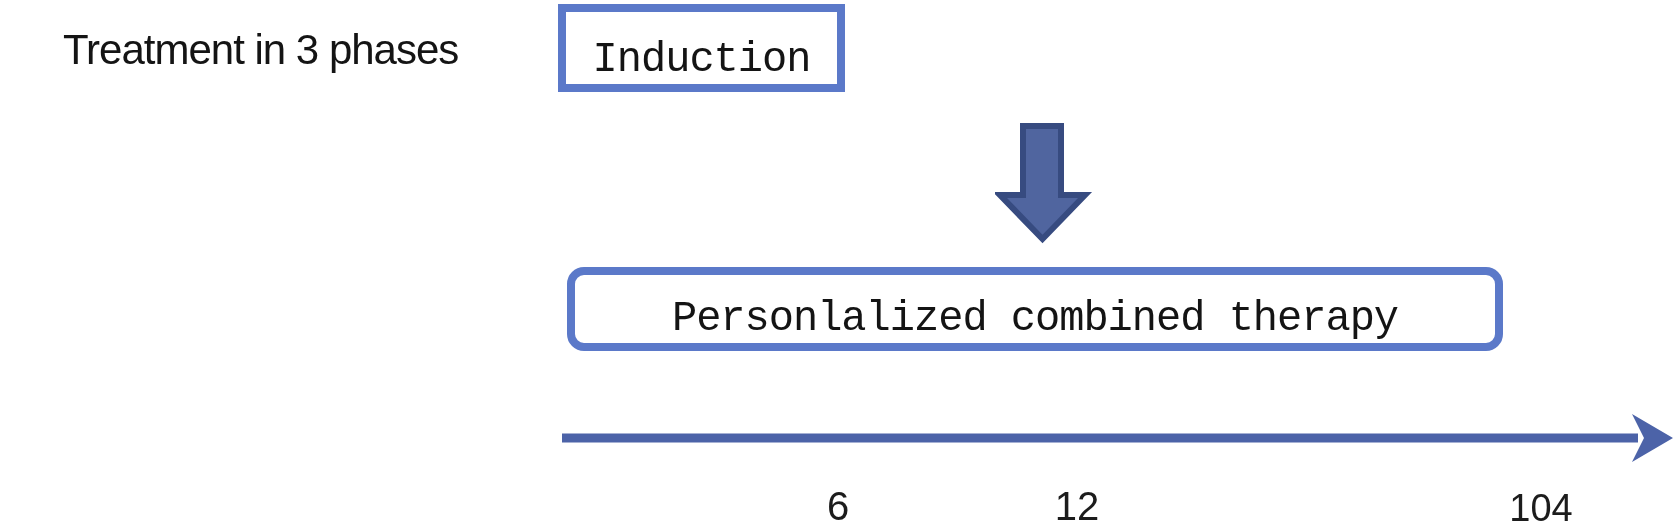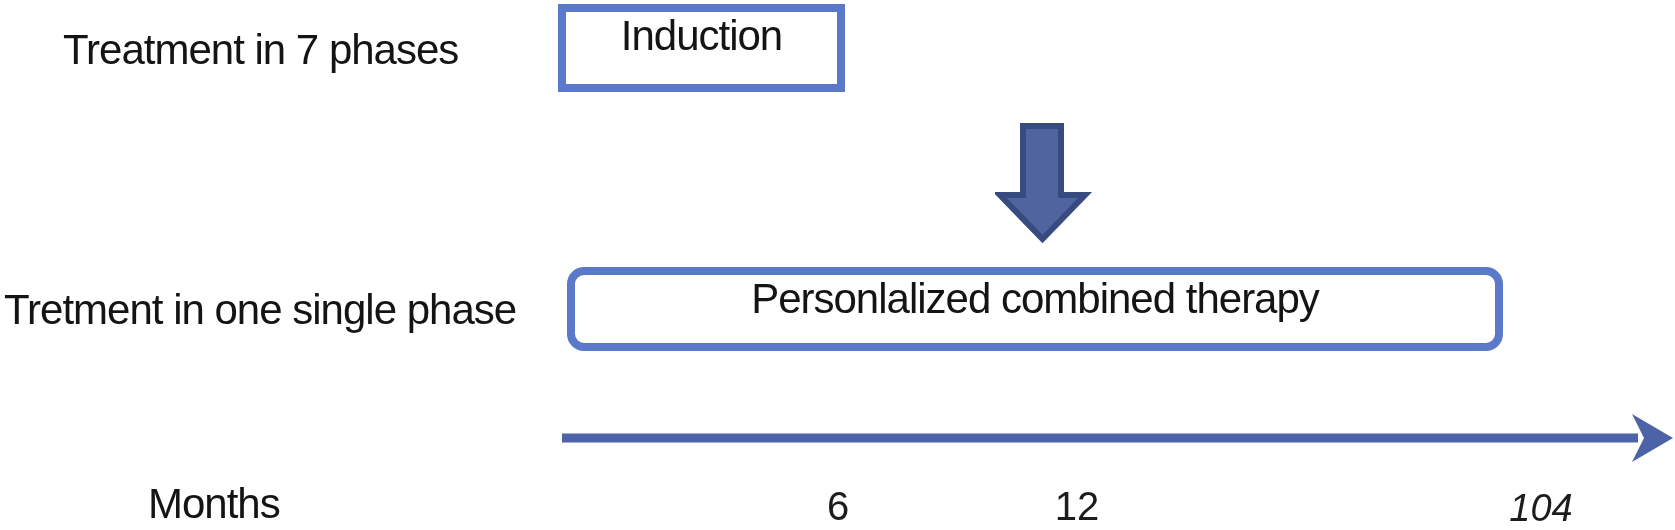--- a/index.html
+++ b/index.html
@@ -22,25 +22,26 @@
     letter-spacing: -1px;
     white-space: nowrap;
     color: #141414;
   }
   .phase-box {
     position: absolute;
     box-sizing: border-box;
     border: 8px solid #5b79c9;
     background: #ffffff;
     display: flex;
-    align-items: flex-start;
+    align-items: flex-end;
     justify-content: center;
     font-size: 42px;
     letter-spacing: -1px;
     color: #141414;
+    font-family: Liberation Mono, monospace;
   }
   #box-induction   { left: 558px; top: 4px;  width: 287px; height: 88px; }
   #box-maintenance { left: 845px; top: 4px;  width: 658px; height: 88px; }
   #box-personalized{ left: 567px; top: 267px; width: 936px; height: 84px; border-radius: 17px; }
 
   #label-row1 { left: 63px;  top: 26px; }
   #label-row2 { left: 4px;   top: 286px; }
 
   #down-arrow { position: absolute; left: 995px; top: 118px; }
   #timeline   { position: absolute; left: 550px; top: 405px; }
@@ -55,50 +56,48 @@
 
   .tick {
     position: absolute;
     font-size: 40px;
     color: #1c1c1c;
     text-align: center;
     white-space: nowrap;
   }
   #tick-6   { left: 808px;  top: 484px; width: 60px; }
   #tick-12  { left: 1047px; top: 484px; width: 60px; }
-  #tick-104 { left: 1498px; top: 487px; width: 86px; font-size: 38px; font-style: italic; }
+  #tick-104 { left: 1498px; top: 487px; width: 86px; font-size: 38px; }
 </style>
 </head>
 <body>
 
 <div class="canvas">
 
-  <div class="row-label" id="label-row1">Treatment in 7 phases</div>
+  <div class="row-label" id="label-row1">Treatment in 3 phases</div>
 
   <div class="phase-box" id="box-induction">
     <span>Induction</span>
   </div>
 
 
   <svg id="down-arrow" width="100" height="128" viewBox="0 0 100 128">
     <polygon points="28,8 66,8 66,77 90,77 47.5,121 5,77 28,77" fill="#50659f" stroke="#374b80" stroke-width="6" stroke-linejoin="miter"></polygon>
   </svg>
 
-  <div class="row-label" id="label-row2">Tretment in one single phase</div>
 
   <div class="phase-box" id="box-personalized">
     <span>Personlalized combined therapy</span>
   </div>
 
   <svg id="timeline" width="1125" height="65" viewBox="0 0 1125 65">
     <line x1="12" y1="33" x2="1088" y2="33" stroke="#4c63a8" stroke-width="9"></line>
     <polygon points="1082,9 1123,33 1082,57 1094,33" fill="#4c63a8"></polygon>
   </svg>
 
-  <div class="axis-label" id="months-label">Months</div>
 
   <div class="tick" id="tick-6">6</div>
 
   <div class="tick" id="tick-12">12</div>
 
   <div class="tick" id="tick-104">104</div>
 
 </div>
 
 </body></html>

